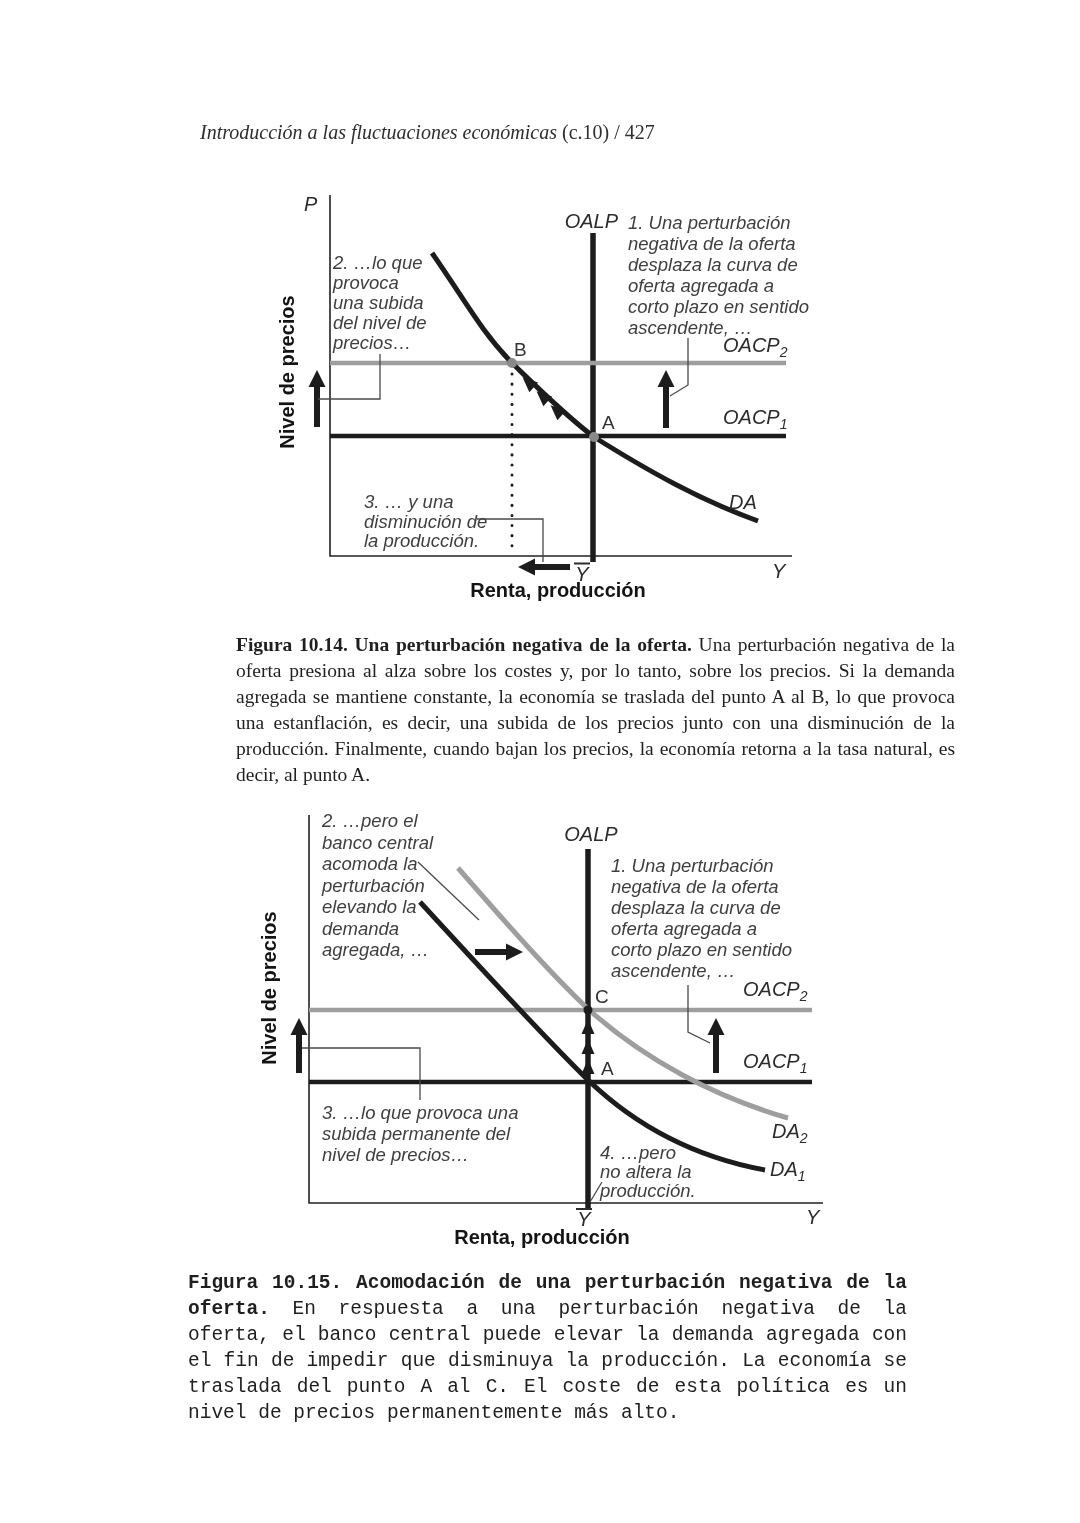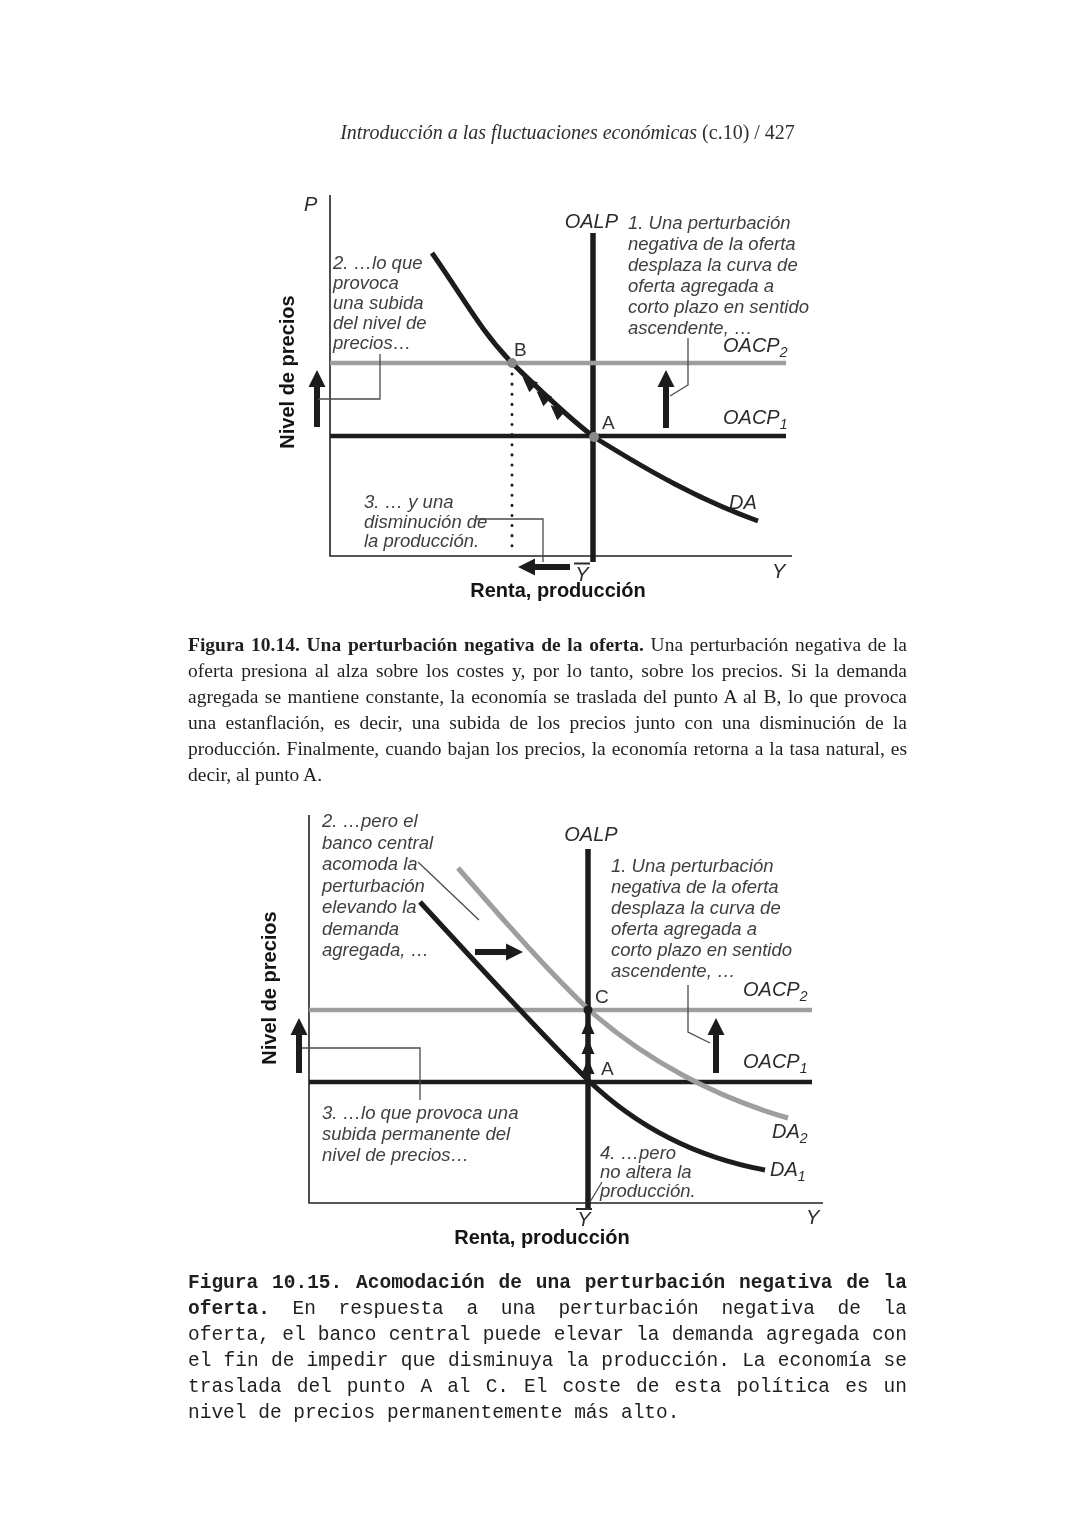--- a/index.html
+++ b/index.html
@@ -1,30 +1,30 @@
 <!DOCTYPE html>
 <html><head>
 <meta charset="utf-8">
 <style>
   html,body{margin:0;padding:0;}
   body{
     width:1080px;height:1523px;position:relative;background:#ffffff;
     font-family:"Liberation Serif",serif;overflow:hidden;
   }
   .page-header{
-    position:absolute;top:121px;left:200px;right:145px;text-align:center;
+    position:absolute;top:121px;left:200px;right:145px;text-align:left;
     font-size:20px;color:#2e2e2e;font-style:italic;white-space:nowrap;
   }
   .page-header .hdr-rest{font-style:normal;}
   .caption{
     position:absolute;left:188px;width:719px;text-align:justify;
     font-size:19.5px;line-height:26px;color:#1f1f1f;
   }
   .caption .cap-bold{font-weight:bold;}
-  #caption-1{top:632px;}
+  #caption-1{top:632px;margin-left:48px;}
   #caption-2{top:1270px;font-family:Liberation Mono, monospace;}
   svg{position:absolute;left:0;top:0;}
   .note{font-family:"Liberation Sans",sans-serif;font-style:italic;font-size:18.5px;fill:#3f3f3f;}
   .clabel{font-family:"Liberation Sans",sans-serif;font-style:italic;font-size:20px;fill:#2b2b2b;}
   .pt{font-family:"Liberation Sans",sans-serif;font-size:19px;fill:#333333;}
   .axlabel{font-family:"Liberation Sans",sans-serif;font-weight:bold;font-size:20px;fill:#141414;}
   .sub{font-size:14px;}
   .thin{stroke:#4a4a4a;stroke-width:1.3;fill:none;}
 </style>
 </head>

